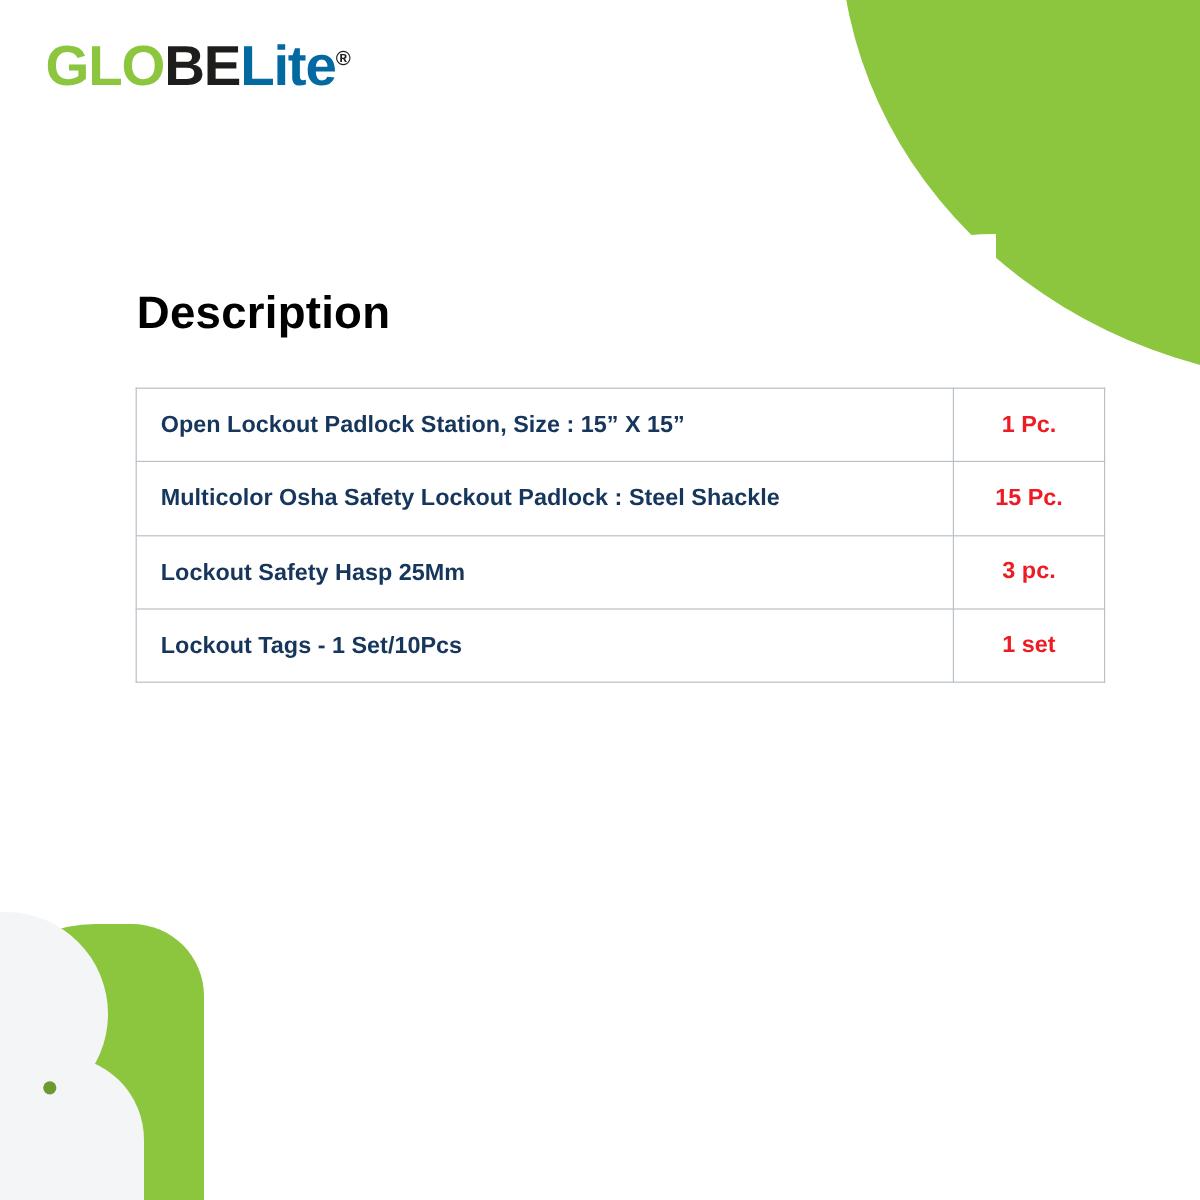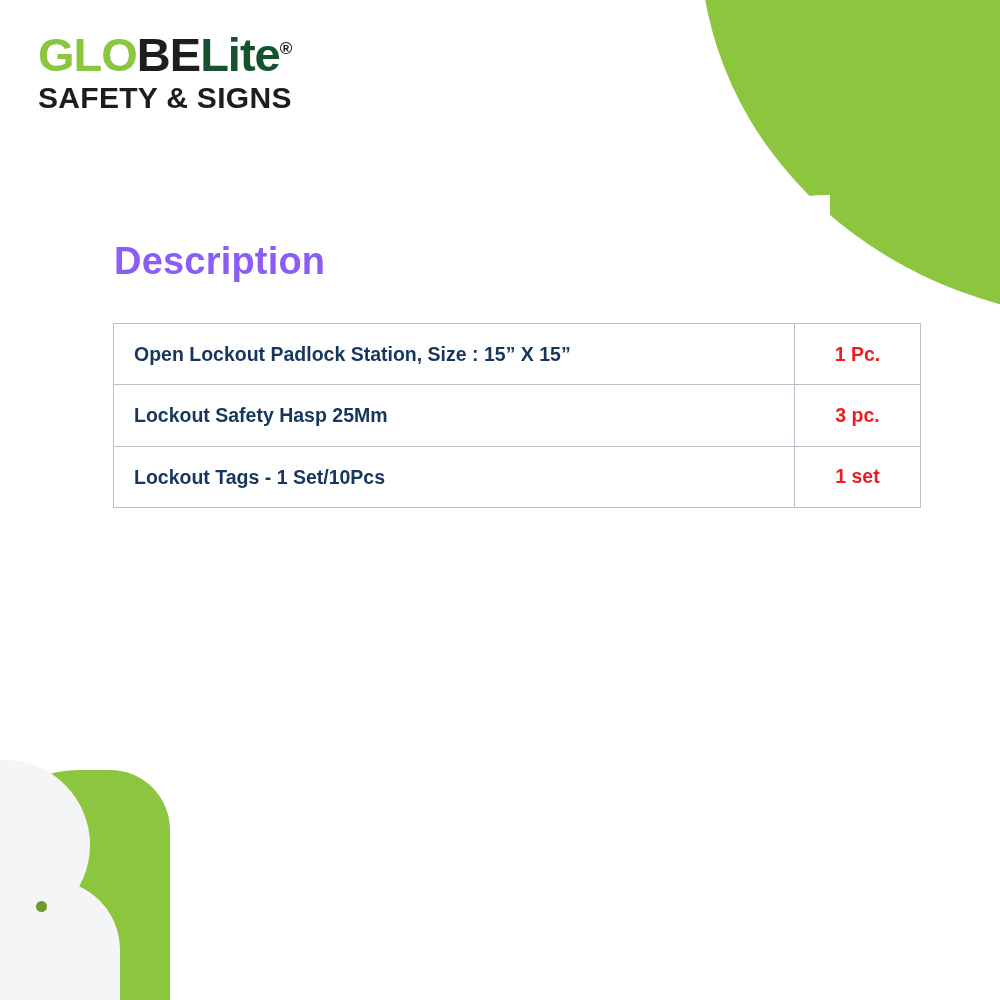--- a/index.html
+++ b/index.html
@@ -97,21 +97,21 @@
   }
   .logo-line1 {
     font-size: 47px;
     font-weight: bold;
     letter-spacing: -1px;
     line-height: 1.05;
     white-space: nowrap;
   }
   .logo-glo { color: #8cc63f; margin-top: 44px; }
   .logo-be  { color: #1d1d1b; }
-  .logo-lite{ color: #14532d; }
+  .logo-lite{ color: #0369a1; }
   .logo-reg {
     font-size: 17px;
     vertical-align: super;
     color: #1d1d1b;
     font-weight: bold;
   }
   .logo-line2 {
     font-size: 30px;
     font-weight: bold;
     color: #1d1d1b;
@@ -121,21 +121,21 @@
     white-space: nowrap;
   }
 
   
   .heading {
     position: absolute;
     top: 240px;
     left: 114px;
     font-size: 38px;
     font-weight: bold;
-    color: #8b5cf6;
+    color: #000000;
     letter-spacing: 0.2px;
     z-index: 5;
   }
 
   
   .table-wrap {
     position: absolute;
     top: 323px;
     left: 113px;
     width: 753px;
@@ -174,33 +174,36 @@
 
 <div class="deco-top-right"></div>
 <div class="deco-top-right-inner"></div>
 <div class="deco-bottom-left"></div>
 <div class="deco-bottom-left-white"></div>
 <div class="deco-bottom-left-notch"></div>
 <div class="deco-dot"></div>
 
 <div class="logo">
   <div class="logo-line1"><span class="logo-glo">GLO</span><span class="logo-be">BE</span><span class="logo-lite">Lite</span><span class="logo-reg">®</span></div>
-  <div class="logo-line2">SAFETY &amp; SIGNS</div>
 </div>
 
 <div class="heading">Description</div>
 
 <div class="table-wrap">
   <table class="spec">
     <tbody>
       <tr>
         <td class="desc">Open Lockout Padlock Station, Size : 15” X 15”</td>
         <td class="qty">1 Pc.</td>
       </tr>
       <tr>
+        <td class="desc">Multicolor Osha Safety Lockout Padlock : Steel Shackle</td>
+        <td class="qty">15 Pc.</td>
+      </tr>
+      <tr>
         <td class="desc">Lockout Safety Hasp 25Mm</td>
         <td class="qty">3 pc.</td>
       </tr>
       <tr>
         <td class="desc">Lockout Tags - 1 Set/10Pcs</td>
         <td class="qty">1 set</td>
       </tr>
     </tbody>
   </table>
 </div>

